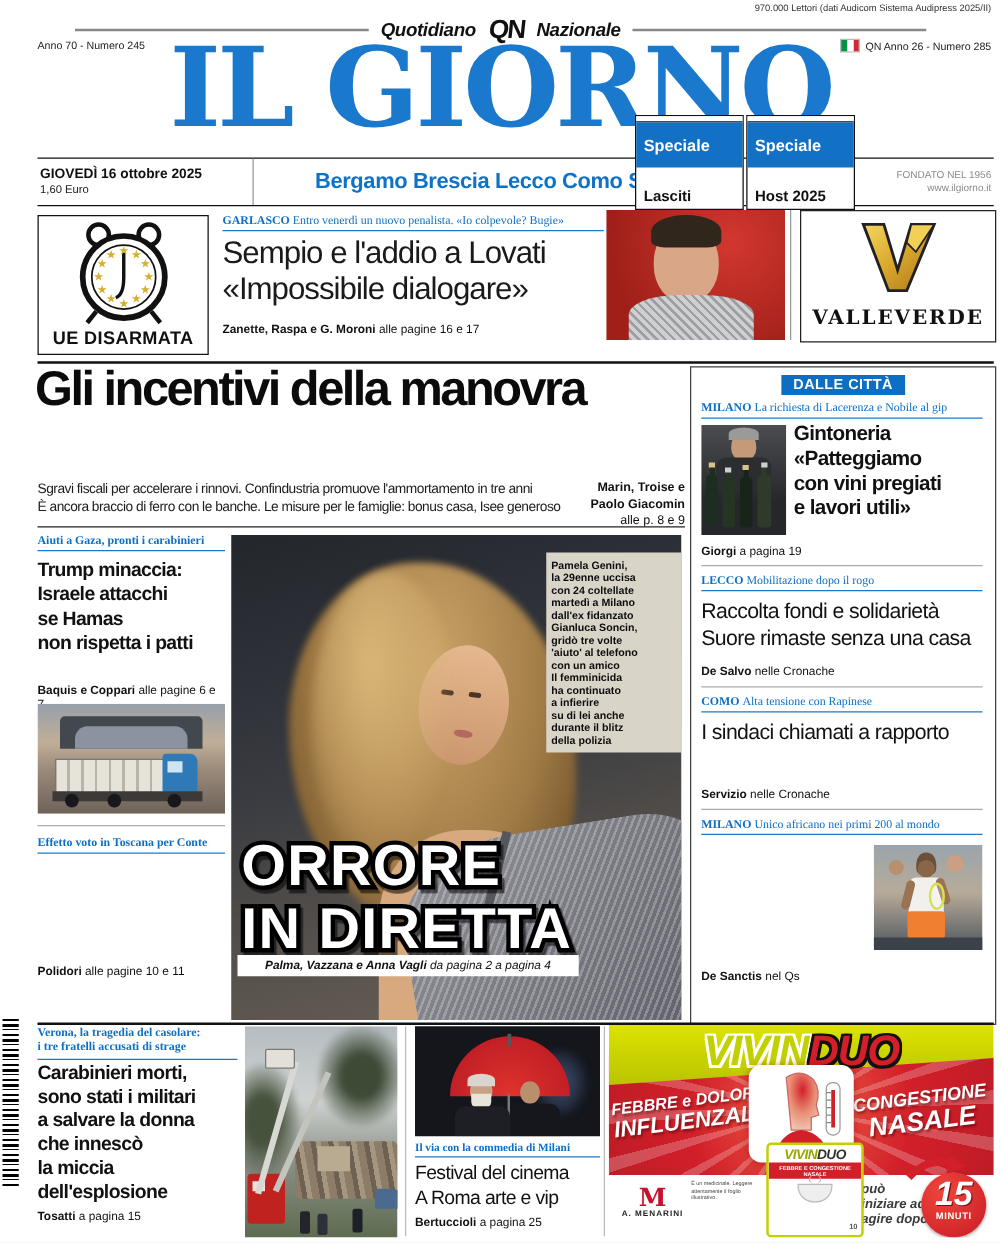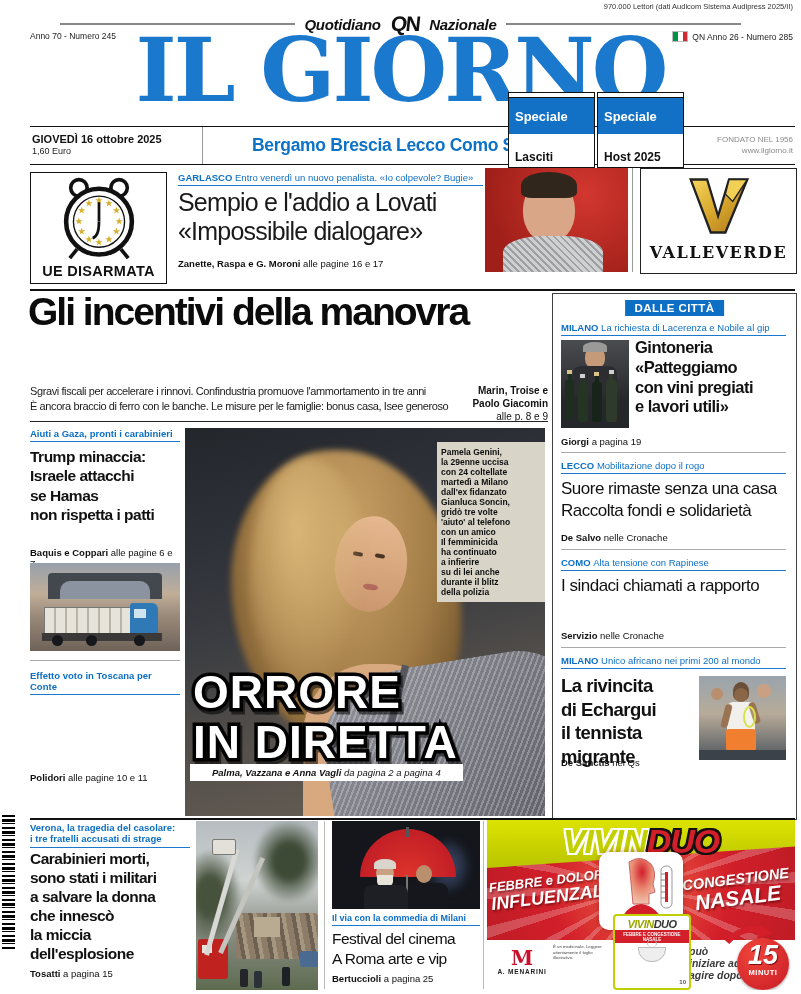--- a/index.html
+++ b/index.html
@@ -29,21 +29,21 @@
   
   .datebar{top:126px;left:30px;width:765px;height:37px;border-top:1.5px solid #111;border-bottom:1.5px solid #111;z-index:2;}
   .date1{top:6px;left:2px;font-weight:700;font-size:11px;}
   .date2{top:19px;left:2px;font-size:9px;color:#222;}
   .vr{width:1px;background:#999;}
   .editions{top:6px;left:180px;width:420px;text-align:center;color:#0e72c6;font-weight:800;
             font-size:17.5px;letter-spacing:-0.3px;}
   .plus{font-weight:900;font-size:20px;margin-left:10px;}
   .founded{top:7px;right:2px;text-align:right;font-size:8px;color:#8a8a8a;line-height:1.4;}
   
-  .k{color:#0d6fc4;border-bottom:1.5px solid #1b79cd;padding-bottom:2px;font-weight:700;}
+  .k{color:#0d6fc4;border-bottom:1.5px solid #1b79cd;padding-bottom:2px;font-weight:700;font-family:Liberation Serif, serif;}
   .k .rest{font-weight:400;}
   .by{font-size:9.5px;color:#111;}
   
   .uebox{left:30px;top:172px;width:135px;height:110px;border:1.5px solid #111;text-align:center;}
   .uecap{position:absolute;bottom:4px;width:100%;font-weight:800;font-size:14.5px;letter-spacing:0.3px;}
   .garlk{left:178px;top:172px;width:305px;font-size:9.5px;white-space:nowrap;}
   .garlh{left:178px;top:188px;font-size:25px;font-weight:400;letter-spacing:-0.8px;line-height:1.14;color:#1a1a1a;}
   .garlby{left:178px;top:258px;}
   .sempio{left:485px;top:168px;width:143px;height:104px;overflow:hidden;}
   .valle{left:640px;top:168px;width:155px;height:104px;border:1px solid #222;text-align:center;}
@@ -351,62 +351,56 @@
       </div>
     <div class="a by rby" style="top:142px;">
       <span class="b">Giorgi</span> <span>a pagina 19</span>
     </div>
     <div class="a divgray rdiv" style="top:158px;"></div>
 
     <div class="a k rk" style="top:166px;">
       <span class="b">LECCO</span> <span class="rest">Mobilitazione dopo il rogo</span>
     </div>
     <div class="a hl-r" style="left:8px;top:184px;font-size:17px;">
+        <div>Raccolta fondi e solidarietà</div>
         <div>Suore rimaste senza una casa</div>
-        <div>Raccolta fondi e solidarietà</div>
       </div>
     <div class="a by rby" style="top:238px;">
       <span class="b">De Salvo</span> <span>nelle Cronache</span>
     </div>
     <div class="a divgray rdiv" style="top:255px;"></div>
 
     <div class="a k rk" style="top:263px;">
       <span class="b">COMO</span> <span class="rest">Alta tensione con Rapinese</span>
     </div>
     <div class="a hl-r" style="left:8px;top:281px;font-size:17px;">
         <div>I sindaci chiamati a rapporto</div>
       </div>
     <div class="a by rby" style="top:336px;">
       <span class="b">Servizio</span> <span>nelle Cronache</span>
     </div>
     <div class="a divgray rdiv" style="top:353px;"></div>
 
     <div class="a k rk" style="top:361px;">
       <span class="b">MILANO</span> <span class="rest">Unico africano nei primi 200 al mondo</span>
     </div>
-    <div class="a hl-b" style="left:8px;top:380px;width:136px;font-size:18.5px;line-height:1.28;">
-        <div>La rivincita</div>
-        <div>di Echargui</div>
-        <div>il tennista</div>
-        <div>migrante</div>
-      </div>
     <div class="a" style="left:146px;top:382px;width:87px;height:84px;overflow:hidden;">
       <div style="position:absolute;inset:0;background:linear-gradient(180deg,#9aa4ad 0%,#b7ab99 45%,#4e555e 100%);"></div>
       <div style="position:absolute;left:58px;top:8px;width:14px;height:14px;background:#caa083;border-radius:50%;"></div>
       <div style="position:absolute;left:12px;top:12px;width:12px;height:12px;background:#b98f6e;border-radius:50%;"></div>
       <div style="position:absolute;left:34px;top:6px;width:16px;height:18px;background:#6b4f38;border-radius:50% 50% 30% 30%;"></div>
       <div style="position:absolute;left:35px;top:12px;width:14px;height:14px;background:#8a6648;border-radius:50%;"></div>
       <div style="position:absolute;left:28px;top:26px;width:28px;height:28px;background:#f2f0ec;border-radius:6px 6px 0 0;"></div>
       <div style="position:absolute;left:24px;top:28px;width:7px;height:24px;background:#9a7352;border-radius:4px;transform:rotate(14deg);"></div>
       <div style="position:absolute;left:52px;top:26px;width:7px;height:22px;background:#9a7352;border-radius:4px;transform:rotate(-18deg);"></div>
       <div style="position:absolute;left:44px;top:30px;width:9px;height:18px;border:2.5px solid #d8e24a;border-radius:50%;background:rgba(255,255,255,0.2);"></div>
       <div style="position:absolute;left:27px;top:53px;width:30px;height:22px;background:#f08030;border-radius:3px;"></div>
       <div style="position:absolute;left:0;bottom:0;width:100%;height:10px;background:#3c424a;"></div>
     </div>
-    <div class="a by rby" style="top:463px;">
+    <div class="a by rby" style="top:482px;">
       <span class="b">De Sanctis</span> <span>nel Qs</span>
     </div>
   </div>
 
   <div class="a ruleC"></div>
   <div class="a barcode"></div>
 
   <div class="a k" style="left:30px;top:822px;width:160px;font-size:9.5px;line-height:1.2;">
       <div>Verona, la tragedia del casolare:</div>
       <div>i tre fratelli accusati di strage</div>

